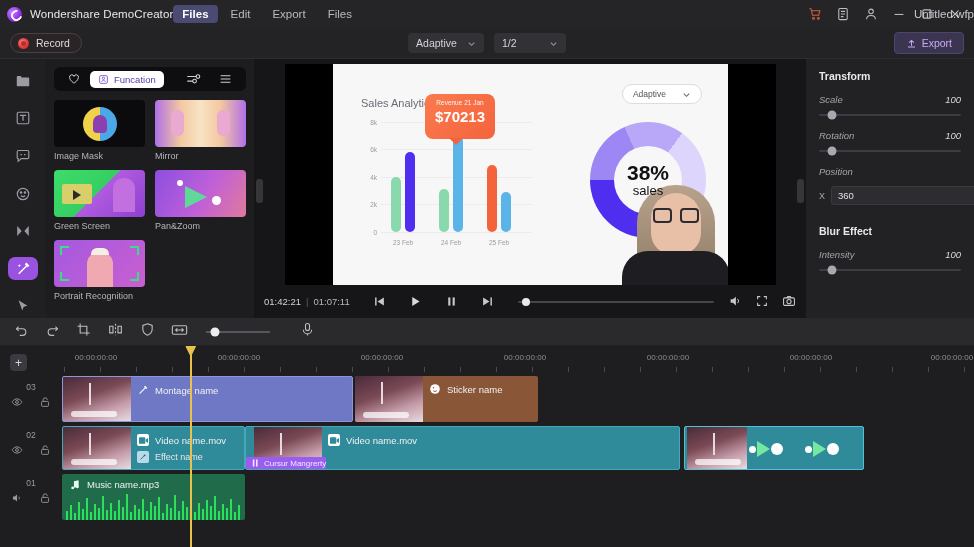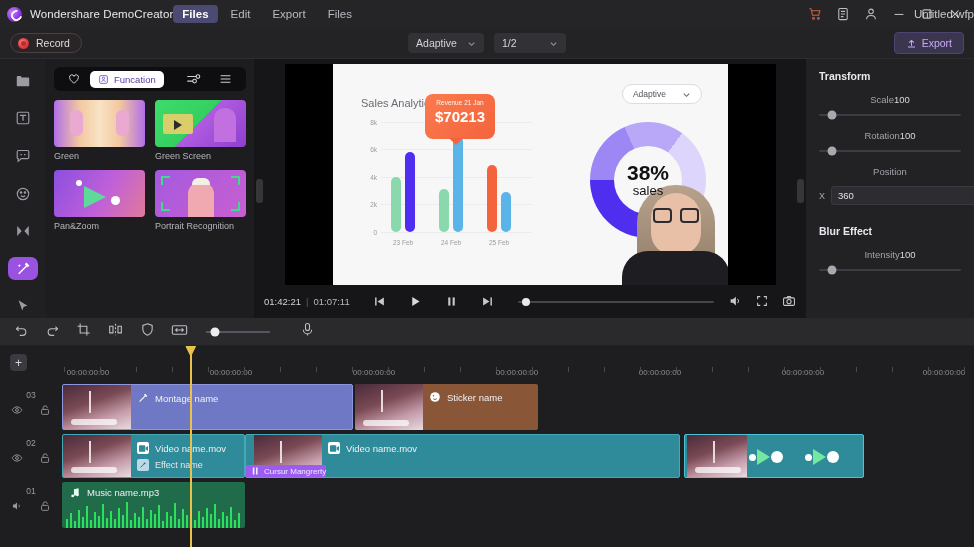--- a/index.html
+++ b/index.html
@@ -239,21 +239,21 @@
       width: 8px; height: 8px; border-radius: 50%; background:#e8e8ee; }
   .pb-right { display:flex; align-items:center; gap: 13px; }
 
   
   .props {
     position: absolute; left: 806px; top: 59px; width: 168px; height: 259px;
     background: #222225; padding: 11px 13px;
   }
   .sec-title { font-size: 10.5px; font-weight: bold; color: #e8e8ee; margin-bottom: 12px; }
   .sec-title.mt { margin-top: 20px; }
-  .prow { display:flex; justify-content: center; align-items: baseline; }
+  .prow { display:flex; justify-content: space-between; align-items: baseline; font-style: italic; }
   .prow .lbl { font-size: 9.5px; color: #a2a2aa; }
   .prow .val { font-size: 9.5px; color: #d8d8de; }
   .ptrack { height: 2px; background: #3c3c42; border-radius:1px; position: relative; margin: 9px 0 14px; }
   .pknob { position:absolute; left: 9%; top:50%; transform: translate(-50%,-50%);
       width: 9px; height: 9px; border-radius:50%; background:#a8a8b0; }
   .pos-row { display:flex; align-items:center; gap: 6px; margin-top: 9px; }
   .pos-row .ax { font-size: 9px; color:#a2a2aa; }
   .pos-in {
     flex:1; background:#2c2c31; border:1px solid #3a3a40; border-radius:3px;
     font-size:9.5px; color:#e0e0e6; padding: 3px 6px;
@@ -271,23 +271,23 @@
       width: 9px; height: 9px; border-radius:50%; background:#eee; }
 
   
   .timeline { position: absolute; left: 0; top: 346px; width: 974px; height: 201px; background: #1e1e21; }
   .ruler { position: absolute; left: 0; top: 0; width: 974px; height: 30px; background: #1e1e21; }
   .add-track {
     position:absolute; left: 10px; top: 8px; width: 17px; height: 17px; border-radius: 4px;
     background:#3a3a40; color:#d6d6dc; display:flex; align-items:center; justify-content:center;
     font-size: 12px; line-height: 1;
   }
-  .rlab { position:absolute; top: 22px; font-size: 8px; color:#8c8c94; transform:translateX(-50%); }
+  .rlab { position:absolute; top: 7px; font-size: 8px; color:#8c8c94; transform:translateX(-50%);margin-left:8px; }
   .rtick { position:absolute; top: 21px; width:1px; height:5px; background:#4a4a52; }
-  .tracks { position:absolute; left:0; top:30px; width:974px; height:171px; }
+  .tracks { position:absolute; left:0; top:22px; width:974px; height:171px; }
   .thead { position:absolute; left:0; width:62px; color:#9a9aa2; }
   .thead .num { font-size: 8.5px; display:block; text-align:center; margin-bottom: 4px; }
   .thead .icons { display:flex; justify-content:center; gap: 16px; }
   .clip { position:absolute; border-radius: 2px; overflow:hidden; }
   .clip .cl-thumb {
     position:absolute; left:0; top:0; height:100%; width: 68px;
     background: linear-gradient(160deg,#4a2b3a 0%,#7a4a55 40%,#c49aa8 70%,#e8dce0 100%);
   }
   .clip .cl-thumb::before{content:"";position:absolute;left:26px;top:6px;width:2px;height:22px;background:#e8d8e0;}
   .clip .cl-thumb::after{content:"";position:absolute;left:8px;bottom:4px;width:46px;height:6px;
@@ -467,22 +467,29 @@
       </div>
       <div class="btab">
         <svg width="13" height="12" viewBox="0 0 16 14" stroke="#d0d0d6" stroke-width="1.3">
             <path d="M2 3h12M2 7h12M2 11h12"></path>
           </svg>
       </div>
     </div>
 
     <div class="grid">
       <div class="cell">
+        <div class="thumb t-mask">
+          <span class="circ"></span>
+            <span class="head"></span>
+        </div>
+        <span class="cell-label">Image Mask</span>
+      </div>
+      <div class="cell">
         <div class="thumb t-mirror"></div>
-        <span class="cell-label">Green</span>
+        <span class="cell-label">Mirror</span>
       </div>
       <div class="cell">
         <div class="thumb t-green">
           <span class="scr"></span>
             <span class="play"></span>
             <span class="man"></span>
         </div>
         <span class="cell-label">Green Screen</span>
       </div>
       <div class="cell">

